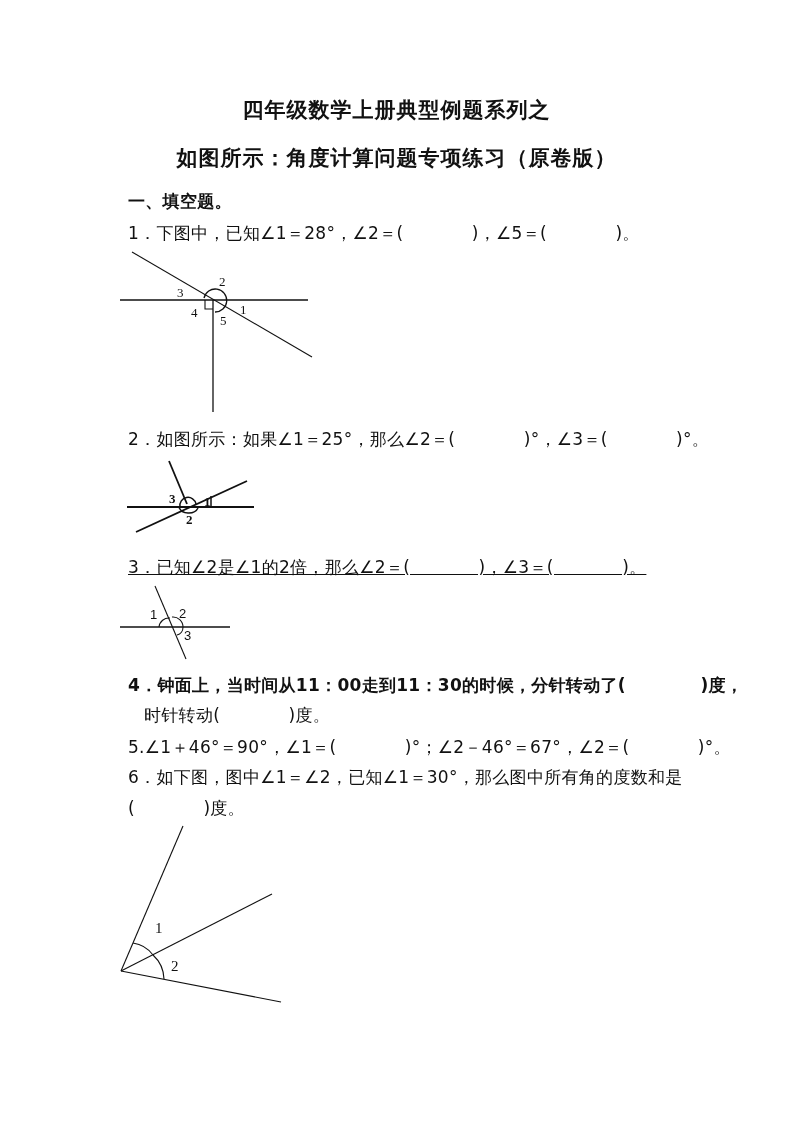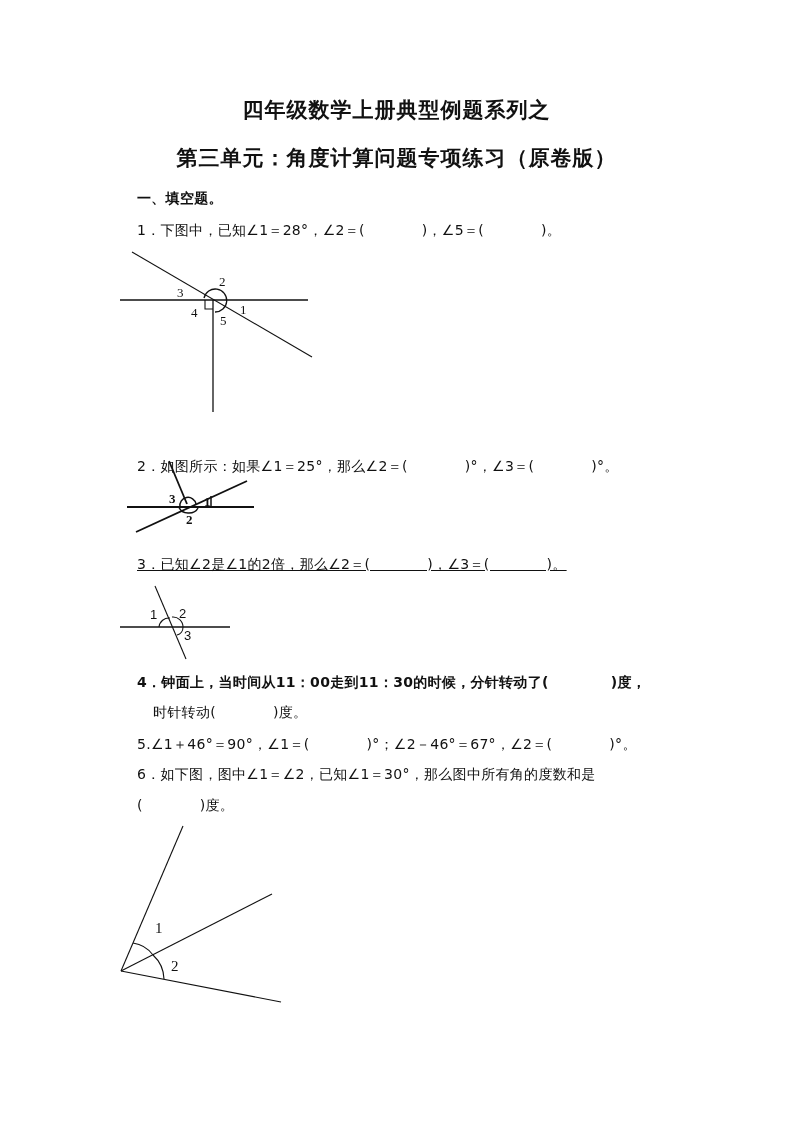--- a/index.html
+++ b/index.html
@@ -2,51 +2,51 @@
 <html><head>
 <meta charset="utf-8">
 <style>
   html, body { margin: 0; padding: 0; background: #ffffff; }
   body { width: 793px; height: 1122px; position: relative; overflow: hidden;
          font-family: "DejaVu Sans", "Liberation Sans", sans-serif; color: #111; }
   .abs { position: absolute; }
   .title { left: 0; width: 793px; text-align: center; font-weight: bold; font-size: 21px; letter-spacing: 1px; }
   .t1 { top: 96px; }
   .t2 { top: 144px; }
-  .line { left: 137px; font-size: 14px; white-space: pre; letter-spacing: 0.3px; }
+  .line { left: 128px; font-size: 17px; white-space: pre; letter-spacing: 0.3px; }
   .section { font-weight: bold; }
   svg { position: absolute; overflow: visible; }
   svg line, svg path, svg polyline { stroke: #111; fill: none; }
   .lbl { font-family: "Liberation Serif", "DejaVu Serif", serif; font-size: 13px; fill: #111; }
   .lblb { font-family: "Liberation Serif", "DejaVu Serif", serif; font-size: 13px; font-weight: bold; fill: #111; }
   .lbls { font-family: "Liberation Sans", "DejaVu Sans", sans-serif; font-size: 13px; fill: #111; }
 </style>
 </head>
 <body>
 
 <div class="abs title t1">四年级数学上册典型例题系列之</div>
-<div class="abs title t2">第三单元：角度计算问题专项练习（原卷版）</div>
+<div class="abs title t2">如图所示：角度计算问题专项练习（原卷版）</div>
 
 <div class="abs line section" style="top:190px;">一、填空题。</div>
 
 <div class="abs line" style="top:222px;text-align:center;">1．下图中，已知∠1＝28°，∠2＝(            )，∠5＝(            )。</div>
 <svg style="left:0;top:0;" width="793" height="1122">
   <line x1="120" y1="300" x2="308" y2="300" stroke-width="1.3"></line>
   <line x1="213" y1="300" x2="213" y2="412" stroke-width="1.3"></line>
   <line x1="132" y1="252" x2="312" y2="357" stroke-width="1.1"></line>
   <path d="M 204 298 A 11.5 11.5 0 1 1 215 312" stroke-width="1.3"></path>
   <polyline points="205,300 205,309 213,309" stroke-width="1.1"></polyline>
   <text class="lbl" x="219" y="286">2</text>
   <text class="lbl" x="177" y="297">3</text>
   <text class="lbl" x="191" y="317">4</text>
   <text class="lbl" x="220" y="325">5</text>
   <text class="lbl" x="240" y="314">1</text>
 </svg>
 
-<div class="abs line" style="top:428px;margin-top:30px;">2．如图所示：如果∠1＝25°，那么∠2＝(            )°，∠3＝(            )°。</div>
+<div class="abs line" style="top:428px;">2．如图所示：如果∠1＝25°，那么∠2＝(            )°，∠3＝(            )°。</div>
 <svg style="left:0;top:0;" width="793" height="1122">
   <line x1="127" y1="507" x2="254" y2="507" stroke-width="1.8"></line>
   <line x1="136" y1="532" x2="247" y2="481" stroke-width="1.8"></line>
   <line x1="169" y1="461" x2="187" y2="504" stroke-width="1.8"></line>
   <path d="M 180 507 A 8 8 0 0 1 196 504" stroke-width="1.5"></path>
   <path d="M 179 507 A 10 8 0 0 0 198 508" stroke-width="1.5"></path>
   <line x1="211" y1="496" x2="211" y2="507" stroke-width="1.5"></line>
   <text class="lblb" x="169" y="503">3</text>
   <text class="lblb" x="186" y="524">2</text>
   <text class="lblb" x="204" y="506">1</text>

